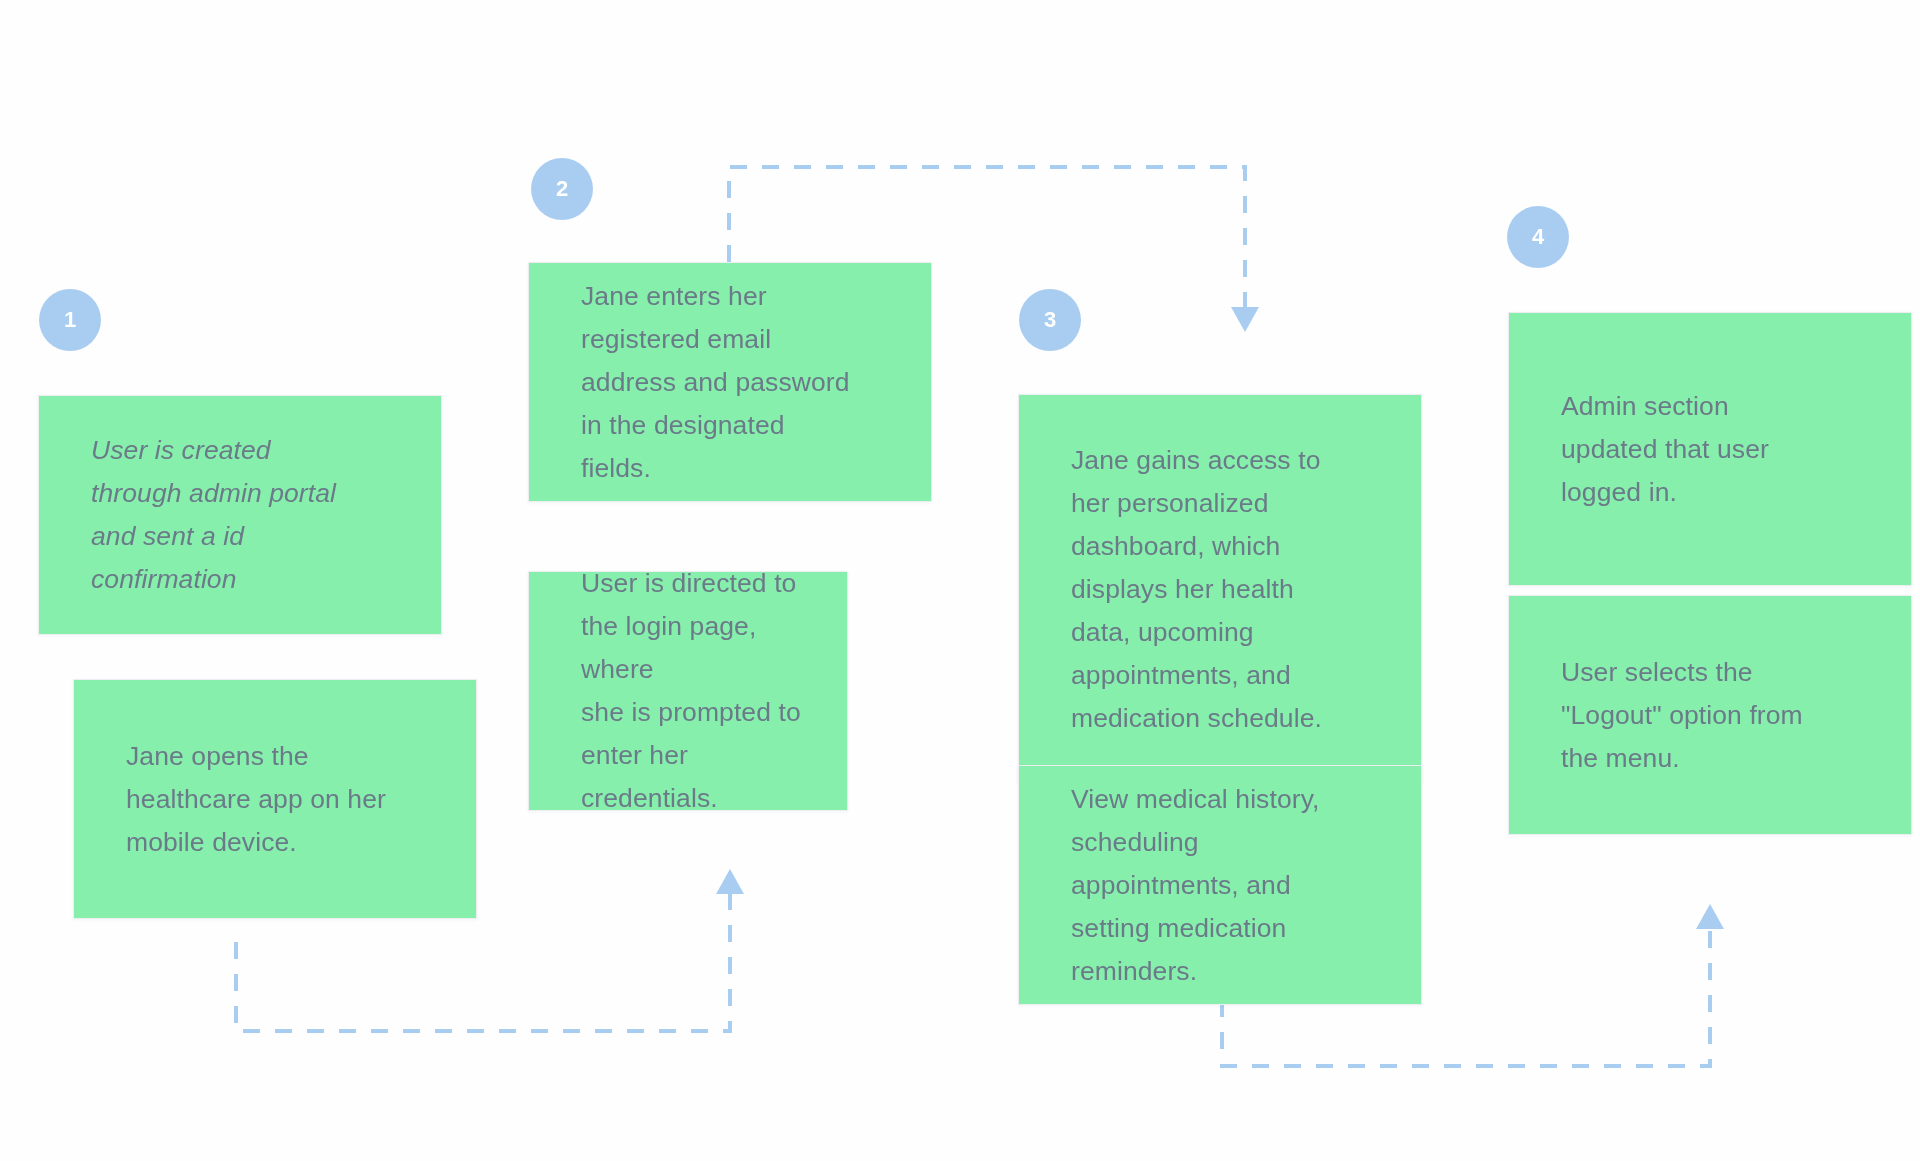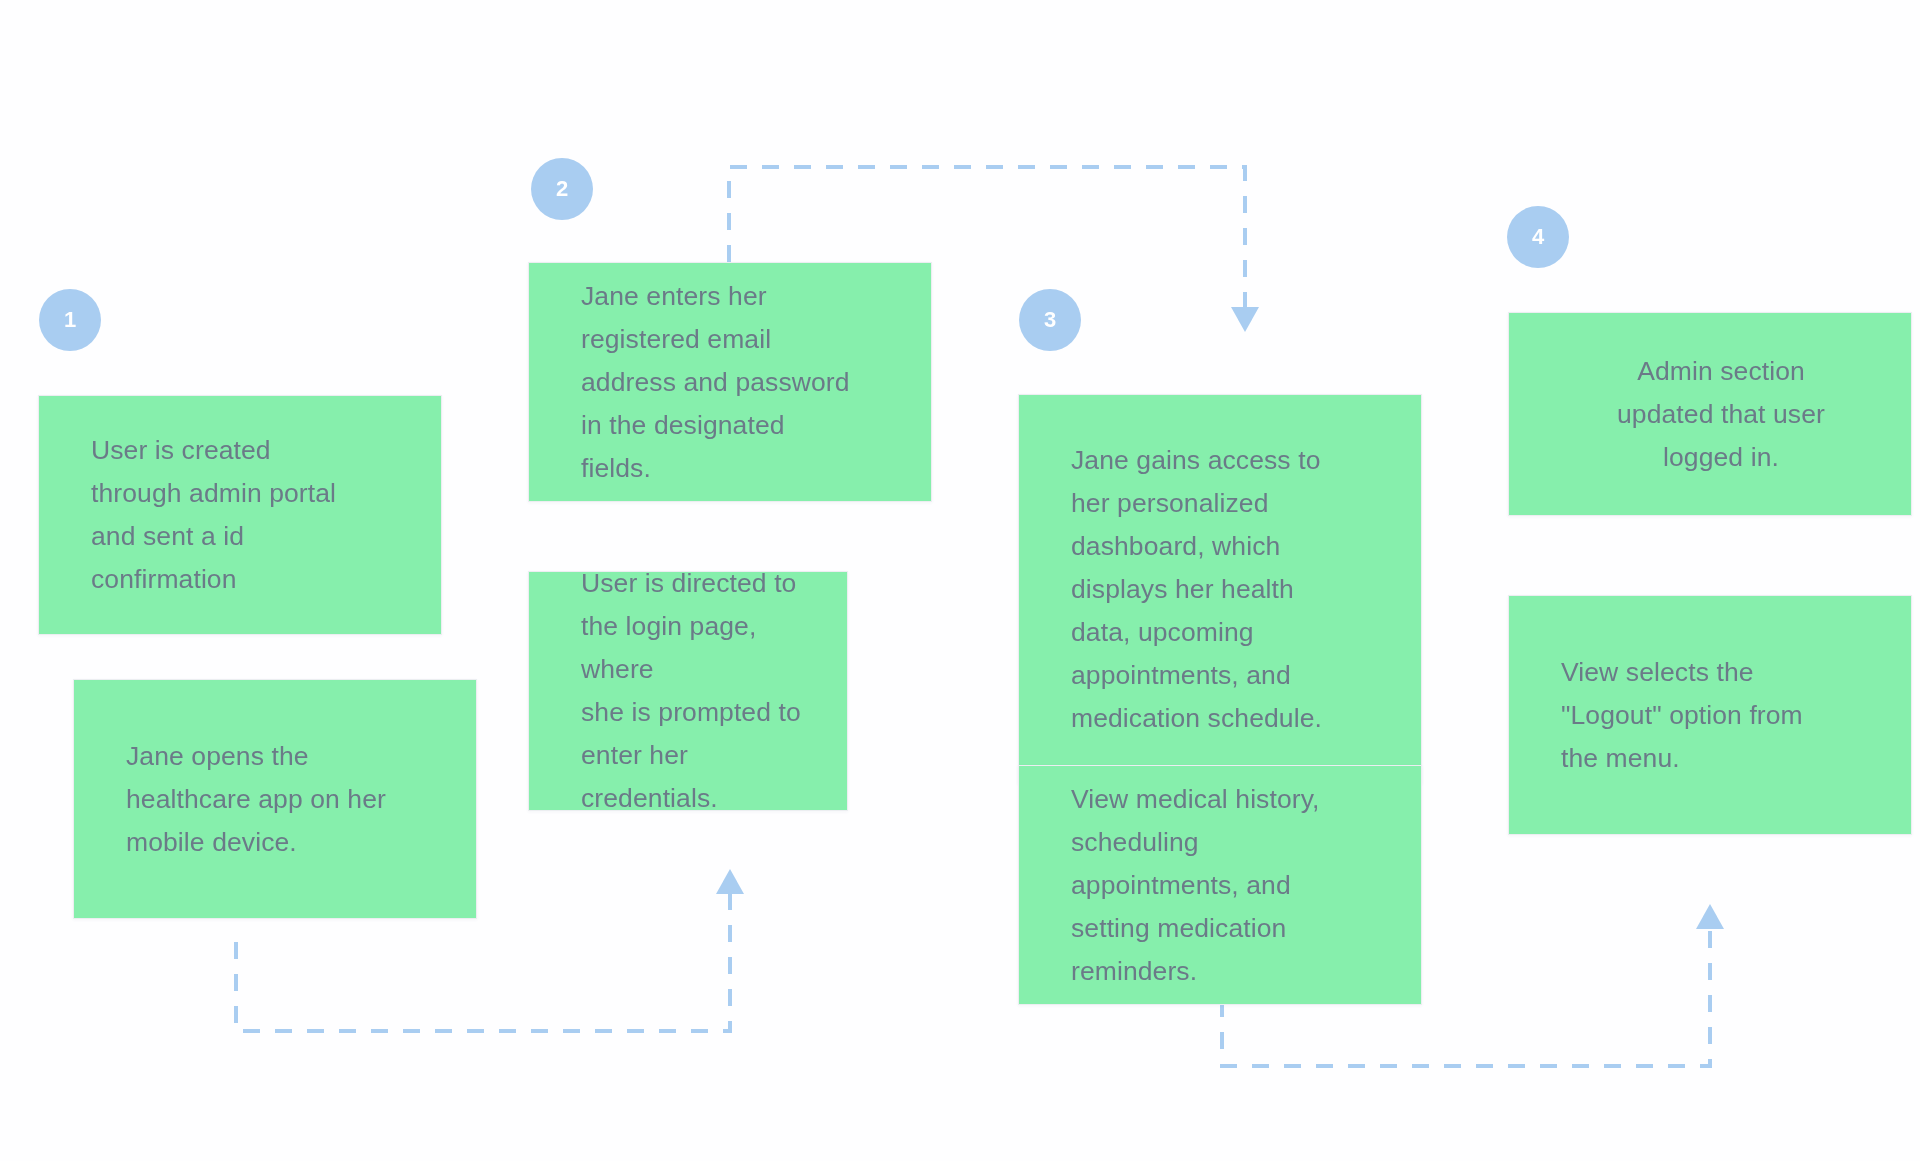--- a/index.html
+++ b/index.html
@@ -93,21 +93,21 @@
     </g>
     <g>
       <path d="M 1222 1000 L 1222 1066 L 1710 1066 L 1710 925" fill="none" stroke="#a9cdf1" stroke-width="4" stroke-dasharray="17 15" stroke-linecap="butt"></path>
       <polygon points="1710,904 1696,929 1724,929" fill="#a9cdf1"></polygon>
     </g>
   </svg>
 
   <div class="step-col">
     <div class="step-badge" style="left:39px; top:289px;">1</div>
 
-    <div class="card" style="left:38px; top:395px; width:404px; height:240px;">
+    <div class="card" style="left:38px; top:395px; width:404px; height:240px;font-style:italic;">
       <div class="card-text">User is created
 through admin portal
 and sent a id
 confirmation</div>
     </div>
 
     <div class="card" style="left:38px; top:679px; width:404px; height:240px;margin-left:35px;">
       <div class="card-text">Jane opens the
 healthcare app on her
 mobile device.</div>
@@ -151,26 +151,26 @@
 scheduling
 appointments, and
 setting medication
 reminders.</div>
     </div>
   </div>
 
   <div class="step-col">
     <div class="step-badge" style="left:1507px; top:206px;">4</div>
 
-    <div class="card" style="left:1508px; top:312px; width:404px; height:204px;text-align:center;">
+    <div class="card" style="left:1508px; top:312px; width:404px; height:274px;">
       <div class="card-text">Admin section
 updated that user
 logged in.</div>
     </div>
 
     <div class="card" style="left:1508px; top:595px; width:404px; height:240px;">
-      <div class="card-text">View selects the
+      <div class="card-text">User selects the
 "Logout" option from
 the menu.</div>
     </div>
   </div>
 
 </div>
 
 </body></html>

